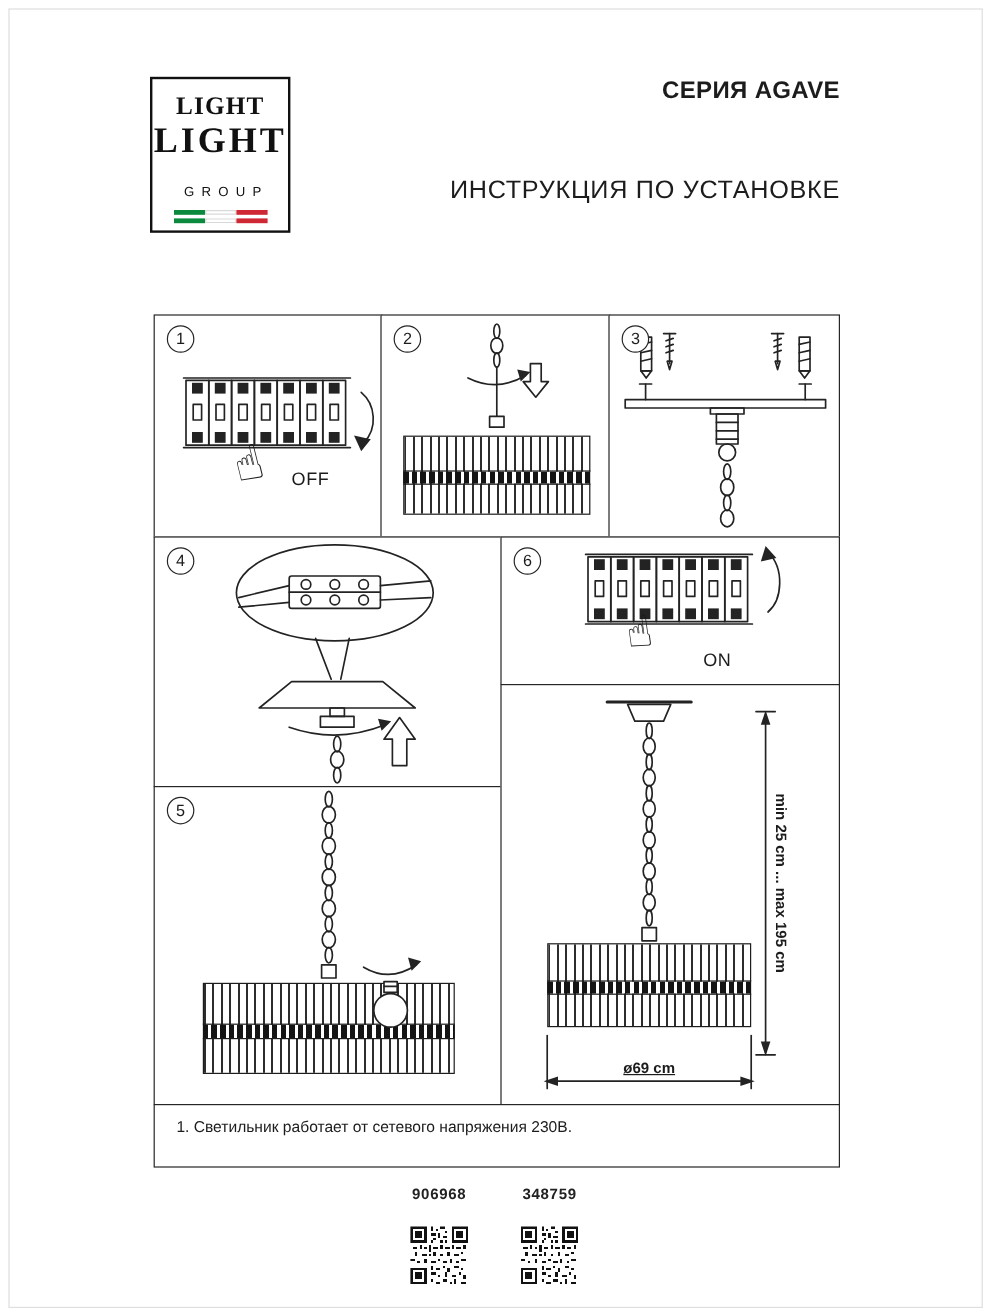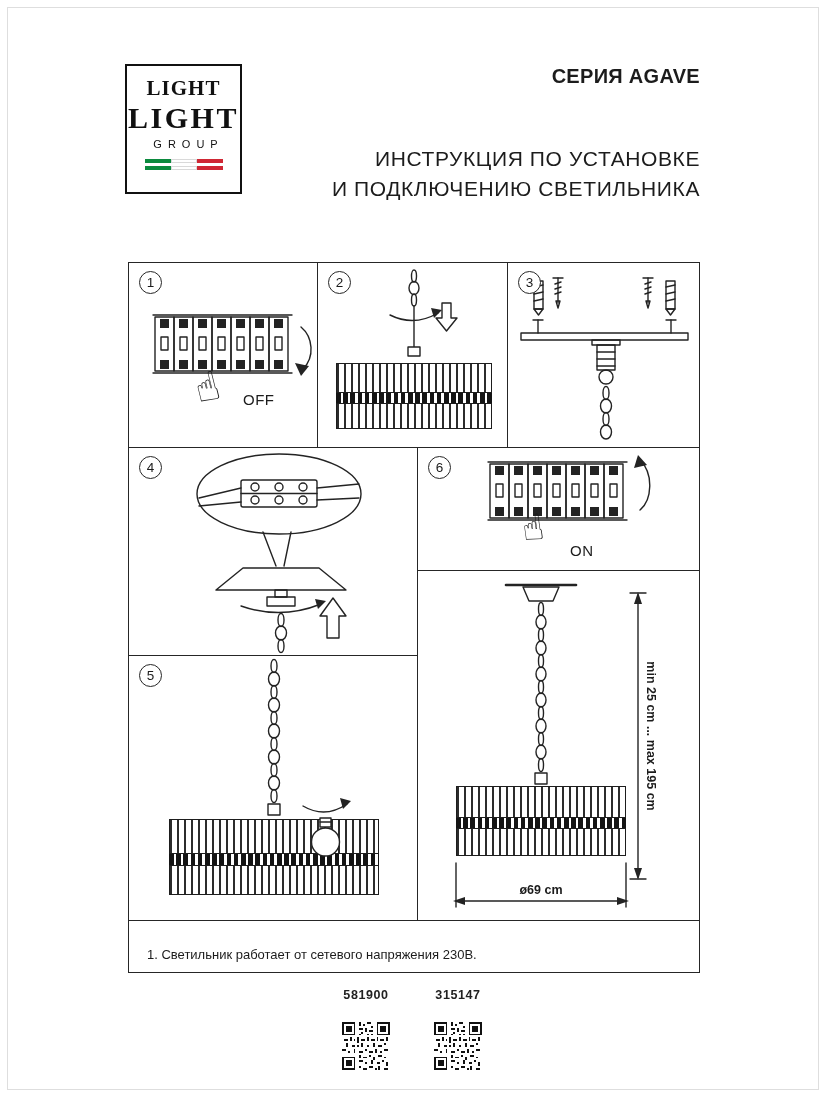--- a/index.html
+++ b/index.html
@@ -4,21 +4,21 @@
 <style>
   *{margin:0;padding:0;box-sizing:border-box;}
   body{background:#ffffff;font-family:"Liberation Sans",sans-serif;color:#1c1c1c;}
   .sheet{position:relative;width:826px;height:1097px;background:#fff;overflow:hidden;}
   .frame{position:absolute;inset:7px;border:1px solid #dedede;pointer-events:none;}
 
   
   .logo-box{position:absolute;left:125px;top:64px;width:117px;height:130px;border:2.5px solid #111;text-align:center;padding-top:8px;background:#fff;}
   .logo-light{font-family:"Liberation Serif",serif;font-weight:bold;font-size:21px;line-height:28px;letter-spacing:1px;color:#111;}
   .logo-star{font-family:"Liberation Serif",serif;font-weight:bold;font-size:30px;line-height:31px;letter-spacing:2.5px;color:#111;}
-  .logo-group{font-size:11px;line-height:14px;letter-spacing:6px;padding-left:10px;margin-top:4px;color:#111;}
+  .logo-group{font-size:11px;line-height:14px;letter-spacing:6px;padding-left:10px;margin-top:20px;color:#111;}
   .flag{margin:8px auto 0;width:78px;}
   .flag .row{display:flex;height:4px;margin-bottom:3px;}
   .flag .row span{flex:1;}
   .f-g{background:#0b8a3e;} .f-w{background:#fff;box-shadow:inset 0 0 0 1px #d9d9d9;} .f-r{background:#cf2734;}
 
   
   .series-block{position:absolute;right:126px;top:62px;text-align:left;font-weight:bold;font-size:20px;line-height:28px;letter-spacing:0.3px;}
   .title-block{position:absolute;right:126px;top:144px;text-align:right;font-weight:normal;font-size:21px;line-height:30px;letter-spacing:0.6px;}
 
   
@@ -26,21 +26,21 @@
   .badge{position:absolute;left:10px;top:8px;width:23px;height:23px;border:1.4px solid #262626;border-radius:50%;display:flex;align-items:center;justify-content:center;font-size:13.5px;background:#fff;z-index:3;}
   .diagram{position:absolute;left:0;top:0;stroke:#232323;fill:none;stroke-width:1.4px;stroke-linecap:round;stroke-linejoin:round;z-index:2;}
   .fb{fill:#232323;stroke:none;}
   .fw{fill:#ffffff;}
   .thick{stroke-width:2.6px;}
   .hand{position:absolute;font-family:"DejaVu Sans",sans-serif;color:#1a1a1a;line-height:1;z-index:4;}
   .switch-label{position:absolute;font-weight:normal;font-size:15px;letter-spacing:0.5px;z-index:4;}
   .drum{position:absolute;border:1.8px solid #1d1d1d;background:repeating-linear-gradient(90deg,#2c2c2c 0 1.6px,#ffffff 1.6px 7px);z-index:1;}
   .drum::after{content:"";position:absolute;left:-1px;right:-1px;top:44%;height:15%;border-top:1.8px solid #1d1d1d;border-bottom:1.8px solid #1d1d1d;background:repeating-linear-gradient(90deg,#141414 0 4.6px,#ffffff 4.6px 7.2px);}
   .vdim{position:absolute;left:233px;top:165px;transform:translate(-50%,-50%) rotate(90deg);white-space:nowrap;font-weight:bold;font-size:12.5px;z-index:4;}
-  .hdim{position:absolute;left:123px;top:312px;transform:translate(-50%,0);font-weight:bold;font-size:12.5px;z-index:4;}
+  .hdim{position:absolute;left:123px;top:312px;transform:translate(-50%,0);font-weight:bold;font-size:12.5px;z-index:4;text-decoration:underline;}
 
   
   .note{font-size:13px;line-height:20px;}
   .code{position:absolute;width:52px;text-align:center;font-size:12.5px;font-weight:bold;letter-spacing:0.6px;color:#222;}
   .qr{position:absolute;width:48px;height:48px;}
 </style>
 </head>
 <body>
 
 <svg width="0" height="0" style="position:absolute" aria-hidden="true">
@@ -111,21 +111,20 @@
           <span class="f-r"></span>
         </div>
     </div>
   </div>
 
   <div class="series-block">
     <div>СЕРИЯ AGAVE</div>
   </div>
   <div class="title-block">
     <div>ИНСТРУКЦИЯ ПО УСТАНОВКЕ</div>
-    <div>И ПОДКЛЮЧЕНИЮ СВЕТИЛЬНИКА</div>
   </div>
 
   <section class="panel" style="left:128px;top:262px;width:191px;height:186px">
     <div class="badge">1</div>
     <svg class="diagram" width="191" height="186" viewBox="0 0 191 186">
       <g transform="translate(22,46)">
           <use href="#breaker-row"></use>
         </g>
       <path d="M172,64 C184,74 186,94 174,106"></path>
       <polygon class="fb" points="172,113 166,100 180,103"></polygon>
@@ -243,21 +242,21 @@
   <section class="panel" style="left:417px;top:447px;width:283px;height:124px">
     <div class="badge">6</div>
     <svg class="diagram" width="283" height="124" viewBox="0 0 283 124">
       <g transform="translate(68,8)">
           <use href="#breaker-row"></use>
         </g>
       <path d="M222,62 C234,52 236,26 222,12"></path>
       <polygon class="fb" points="220,7 216,20 229,17"></polygon>
     </svg>
     <div class="hand" style="left:104px;top:62px;font-size:36px;transform:rotate(-8deg)">☝</div>
-    <div class="switch-label" style="left:152px;top:94px">ON</div>
+    <div class="switch-label" style="left:168px;top:94px">ON</div>
   </section>
 
   <section class="panel" style="left:128px;top:655px;width:291px;height:266px">
     <div class="badge">5</div>
     <div class="drum" style="left:40px;top:163px;width:210px;height:76px"></div>
     <svg class="diagram" width="291" height="266" viewBox="0 0 291 266">
       <g>
         <ellipse cx="145" cy="10" rx="3" ry="6.5"></ellipse>
           <ellipse cx="145" cy="23" rx="5.5" ry="7"></ellipse>
           <ellipse cx="145" cy="36" rx="3" ry="6.5"></ellipse>
@@ -314,25 +313,25 @@
         <polygon class="fb" points="35,330 47,326 47,334"></polygon>
         <polygon class="fb" points="211,330 199,326 199,334"></polygon>
         <line x1="38" y1="292" x2="38" y2="336"></line>
           <line x1="208" y1="292" x2="208" y2="336"></line>
       </g>
     </svg>
     <div class="vdim">min 25 cm ... max 195 cm</div>
     <div class="hdim">ø69 cm</div>
   </section>
 
-  <section class="panel" style="left:128px;top:920px;width:572px;height:53px;padding:24px 0 0 18px">
+  <section class="panel" style="left:128px;top:920px;width:572px;height:53px;padding:8px 0 0 18px">
     <div class="note">1. Светильник работает от сетевого напряжения 230В.</div>
   </section>
 
-  <div class="code" style="left:340px;top:988px">581900</div>
-  <div class="code" style="left:432px;top:988px">315147</div>
+  <div class="code" style="left:340px;top:988px">906968</div>
+  <div class="code" style="left:432px;top:988px">348759</div>
   <svg class="qr" style="left:342px;top:1022px" viewBox="0 0 25 25" shape-rendering="crispEdges">
       <use href="#qr-pattern"></use>
     </svg>
   <svg class="qr" style="left:434px;top:1022px" viewBox="0 0 25 25" shape-rendering="crispEdges">
       <use href="#qr-pattern"></use>
     </svg>
 </div>
 
 </body></html>

